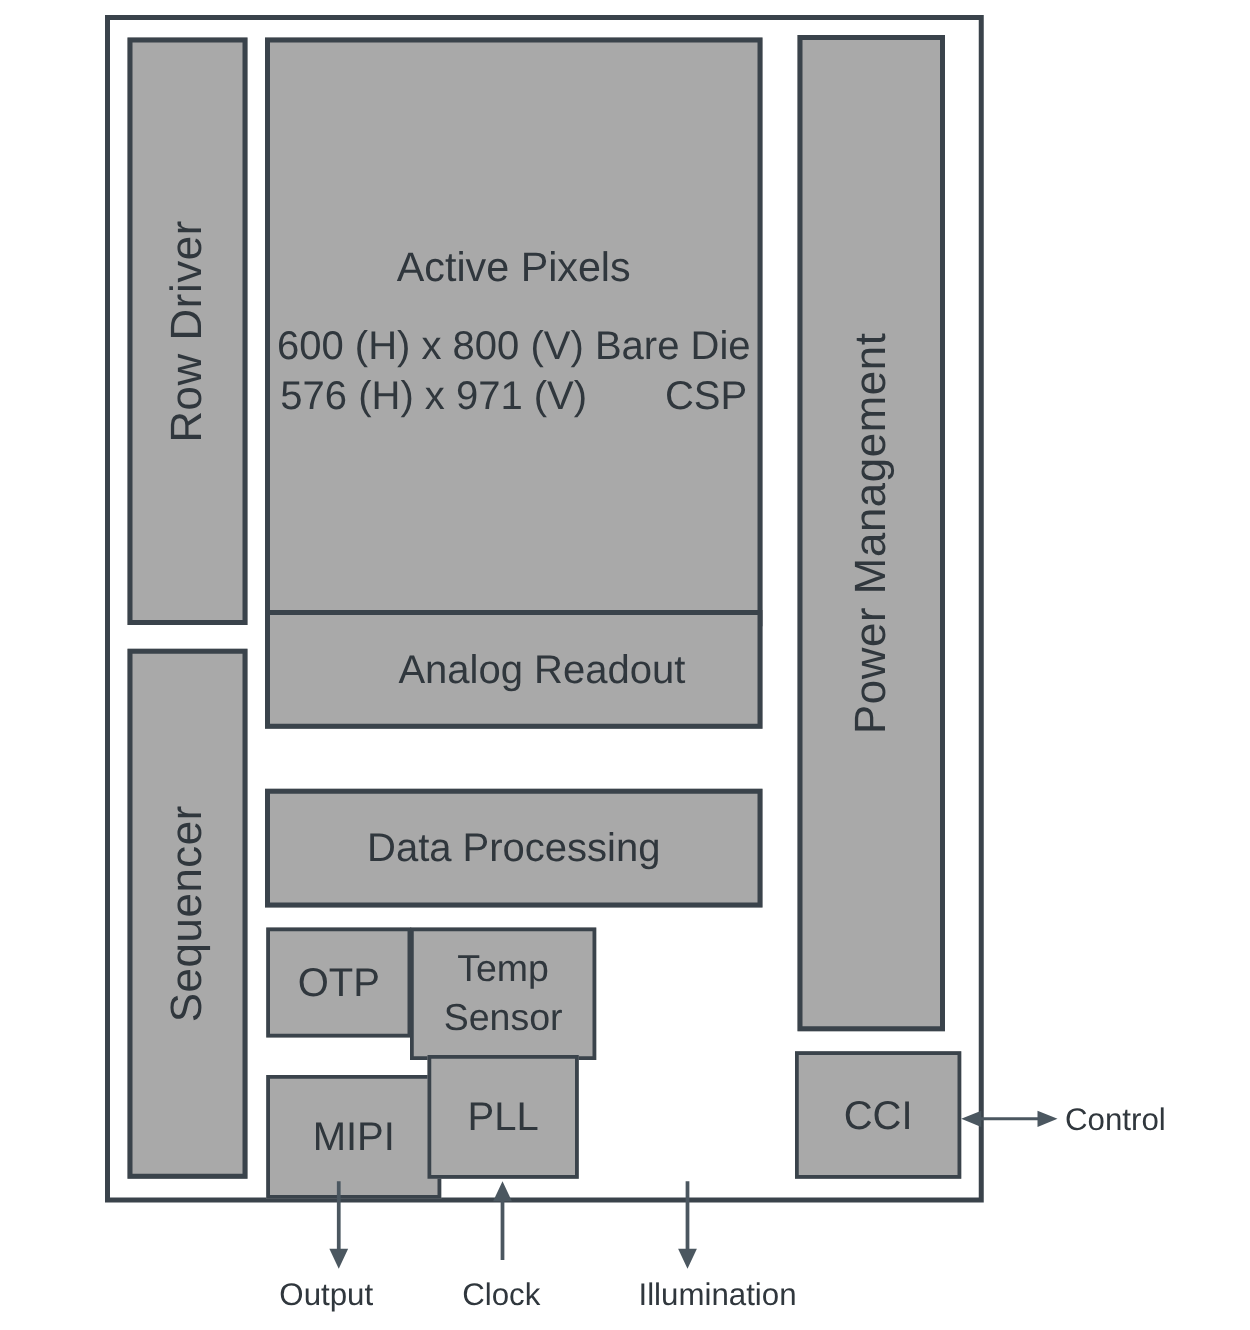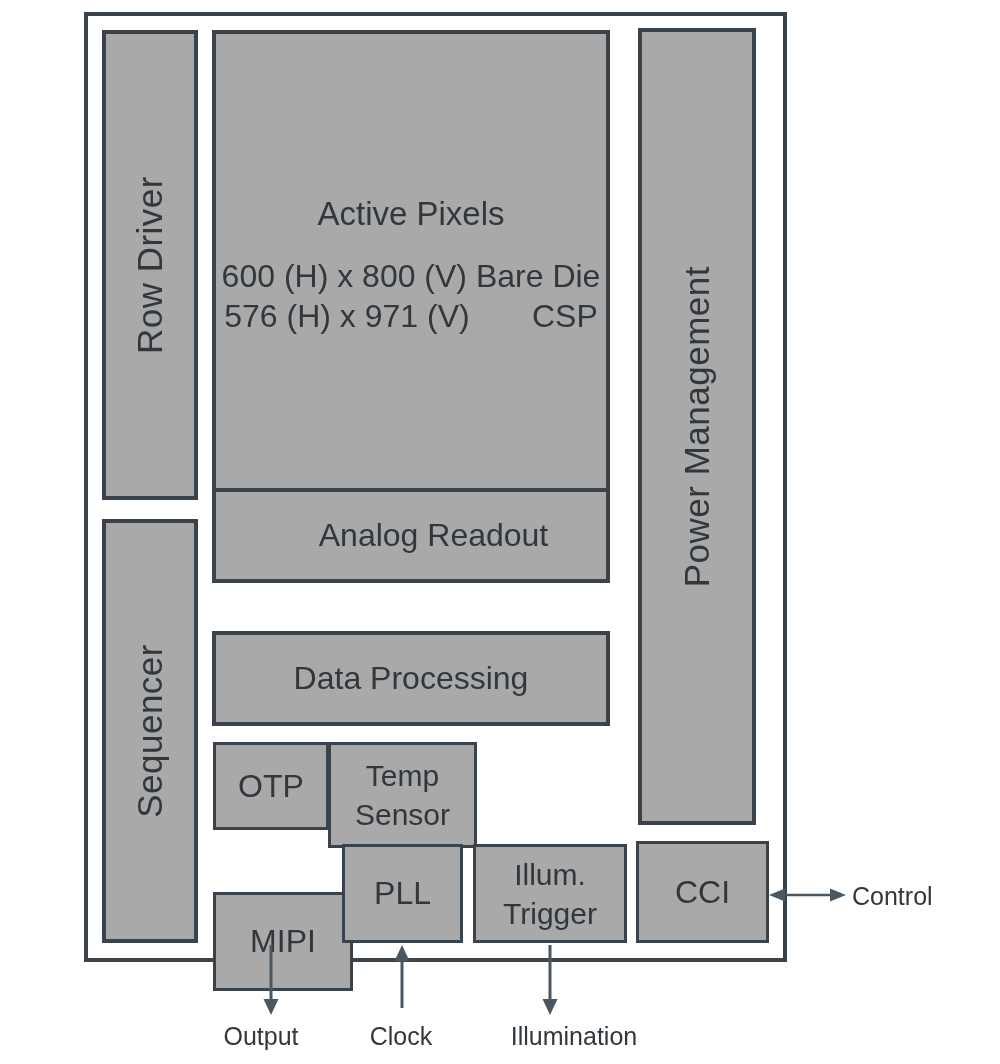--- a/index.html
+++ b/index.html
@@ -47,21 +47,21 @@
   }
   .label-lg { font-size: 32px; white-space: nowrap; }
   .label-md { font-size: 30px; line-height: 1.3; }
   #row-driver        { left:102px; top:30px;  width:96px;  height:470px; }
   #sequencer         { left:102px; top:519px; width:96px;  height:424px; }
   #active-pixels     { left:212px; top:30px;  width:398px; height:471px; flex-direction:column; }
   #analog-readout    { left:212px; top:488px; width:398px; height:95px;padding-left:45px; }
   #data-processing   { left:212px; top:631px; width:398px; height:95px; }
   #otp               { left:213px; top:742px; width:116px; height:88px; }
   #temp-sensor       { left:328px; top:742px; width:149px; height:106px; }
-  #mipi              { left:213px; top:892px; width:140px; height:99px; }
+  #mipi              { left:213px; top:860px; width:140px; height:99px; }
   #pll               { left:342px; top:844px; width:121px; height:99px; }
   #illum-trigger     { left:473px; top:844px; width:154px; height:99px; }
   #cci               { left:636px; top:841px; width:133px; height:102px; }
   #power-management  { left:638px; top:28px;  width:118px; height:797px; }
   .ap-title { font-size: 33px; margin-bottom: 24px; white-space: nowrap; }
   .ap-dims  { font-size: 32px; line-height: 1.22; white-space: pre; }
   .signal-label {
     position: absolute;
     font-size: 25px;
     color: var(--text);
@@ -118,23 +118,20 @@
   </div>
 
   <div class="block thin" id="mipi">
     <span class="label-lg">MIPI</span>
   </div>
 
   <div class="block thin" id="pll">
     <span class="label-lg">PLL</span>
   </div>
 
-  <div class="block thin" id="illum-trigger">
-    <span class="label-md">Illum. Trigger</span>
-  </div>
 
   <div class="block thin" id="cci">
     <span class="label-lg">CCI</span>
   </div>
 
   <div class="block" id="power-management">
     <span class="vlabel">Power Management</span>
   </div>
 
   <svg class="arrow-layer" viewBox="0 0 1000 1064" xmlns="http://www.w3.org/2000/svg">

